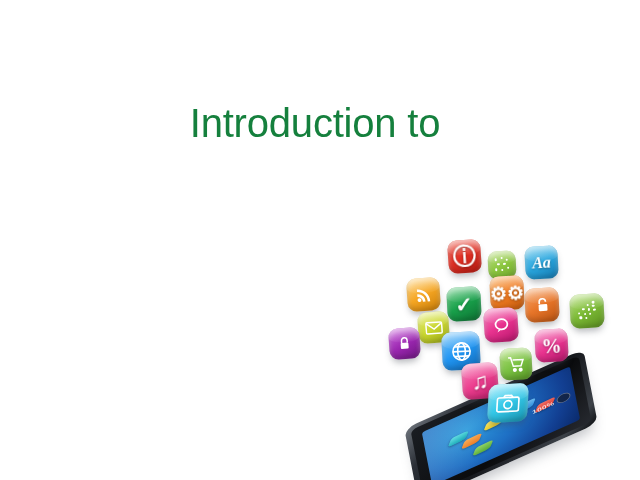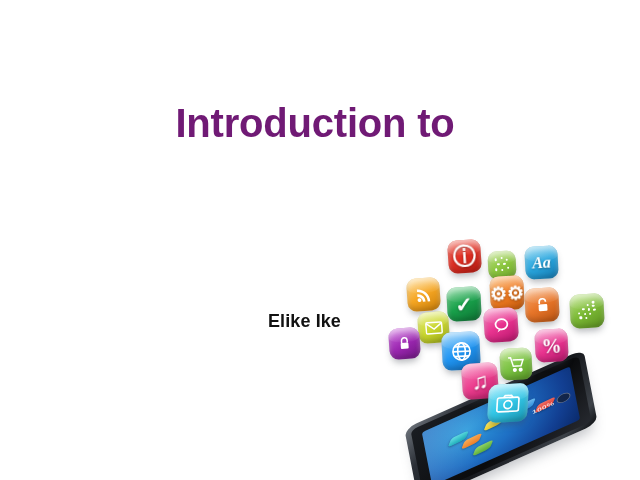--- a/index.html
+++ b/index.html
@@ -27,22 +27,22 @@
   
   .title-block {
     position: absolute;
     left: 40px;
     top: 100px;
     width: 550px;
     text-align: center;
   }
   .title-line1 {
     font-size: 40px;
-    font-weight: 700;
-    color: #701a75;
+    font-weight: 400;
+    color: #15803d;
     line-height: 46px;
     letter-spacing: -0.2px;
     white-space: nowrap;
   }
   .title-line2 {
     font-size: 52px;
     font-weight: 700;
     color: #000000;
     line-height: 58px;
     letter-spacing: -0.5px;
@@ -194,21 +194,20 @@
 </style>
 </head>
 <body>
 
 <div class="slide">
 
   <div class="title-block">
     <div class="title-line1">Introduction to</div>
   </div>
 
-  <div class="author">Elike Ike</div>
 
   <div class="artwork">
 
     <div class="tablet-wrap">
       <div class="tablet">
         <div class="tablet-inner">
           <div class="tablet-screen">
             <div class="screen-gloss"></div>
 
             <div class="s-icon" style="left:24%; top:44%; background:linear-gradient(160deg,#f7ae5a,#ec7a21);"></div>

